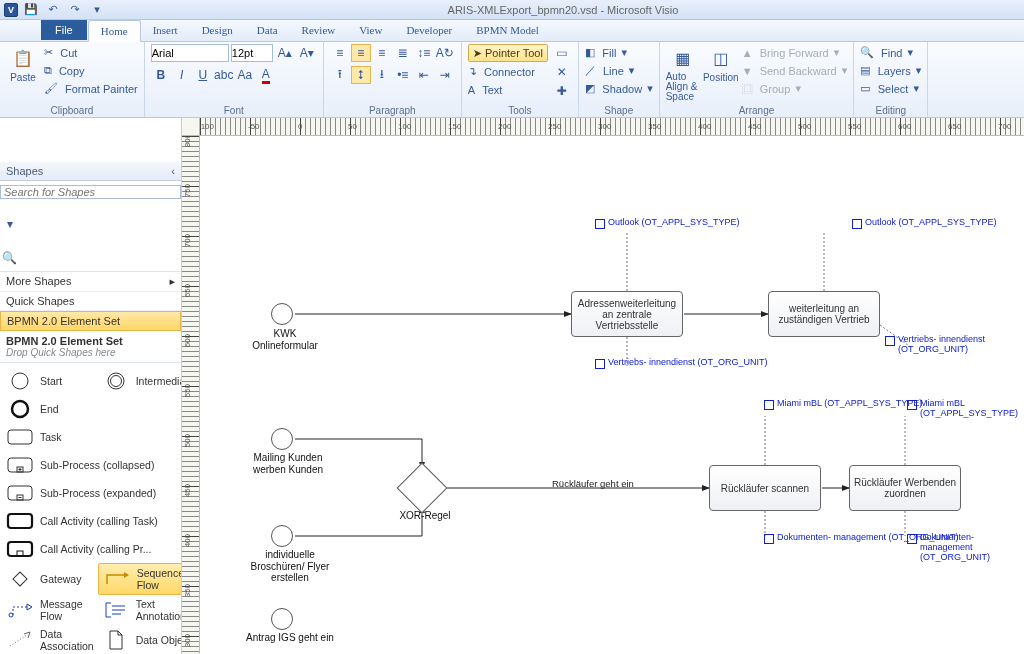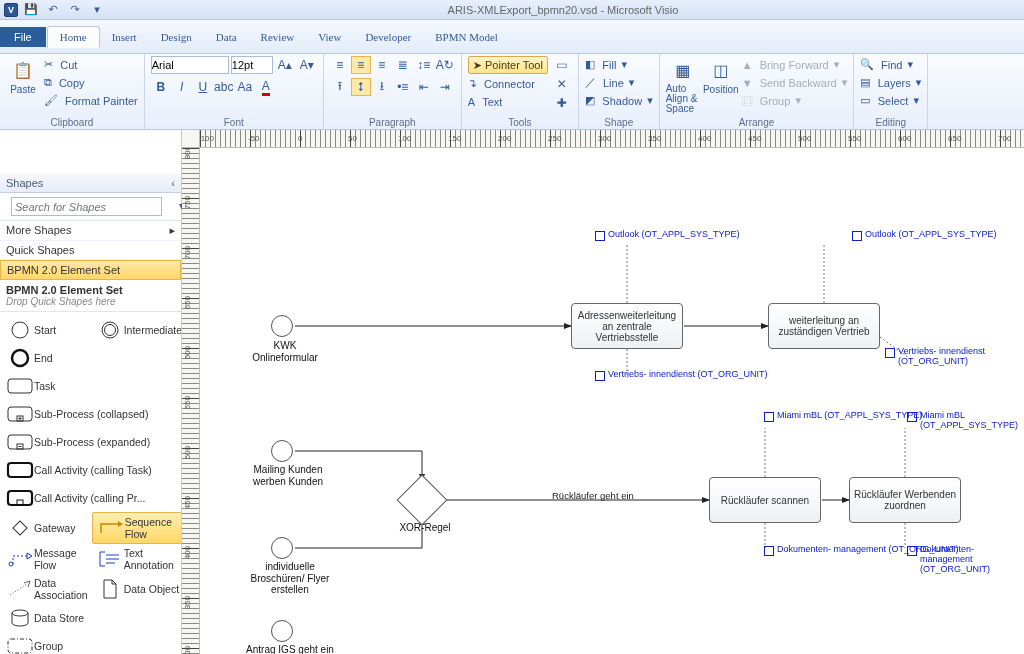--- a/index.html
+++ b/index.html
@@ -6,21 +6,21 @@
   body { background: #fff; width: 1024px; height: 654px; overflow: hidden; font-size: 11px; color: #333; }
 
   
   .titlebar { height: 20px; background: linear-gradient(#e8effb, #d3e2f5); display: flex; align-items: center; padding: 0 4px; font-size: 11px; color: #444; border-bottom: 1px solid #b8c8e0; }
   .titlebar .appicon { width:14px; height:14px; background:#2b579a; border:1px solid #1e3f73; color:#fff; font-weight:bold; font-size:9px; display:flex; align-items:center; justify-content:center; border-radius:2px; margin-right:4px;}
   .titlebar .qat { display:flex; gap:4px; align-items:center; }
   .titlebar .qat .qatbtn { width:18px; height:16px; display:flex; align-items:center; justify-content:center; color:#355a9a; }
   .titlebar .title { flex:1; text-align:center; color:#666; }
 
   
-  .tabrow { height:34px; background:linear-gradient(#f4f8fe,#e3ecf9); display:flex; align-items:center; border-bottom:1px solid #b8c8e0; font-size:11px; }
+  .tabrow { height:22px; background:linear-gradient(#f4f8fe,#e3ecf9); display:flex; align-items:flex-start; border-bottom:1px solid #b8c8e0; font-size:11px;padding-left:41px; }
   .tabrow .file { background:#2b5c9b; color:#fff; padding:4px 14px 4px 14px; font-size:11px; margin-right:1px;}
   .tabrow .tab { padding:4px 12px; color:#355a9a; cursor:default;font-family:Liberation Serif, serif; }
   .tabrow .tab.active { background:#fdfdfd; border:1px solid #b8c8e0; border-bottom:1px solid #fdfdfd; border-radius:3px 3px 0 0; }
 
   
   .ribbon { height:76px; background:linear-gradient(#f9fbfe,#e8effb); border-bottom:1px solid #b8c8e0; display:flex; font-size:11px; }
   .group { border-right:1px solid #c9d6ea; padding:2px 6px 1px 6px; display:flex; flex-direction:column; justify-content:space-between; }
   .group .body { display:flex; gap:4px; align-items:flex-start; flex:1; }
   .group .label { text-align:center; color:#5b6f8d; font-size:10px; padding-top:1px;}
   .btncol { display:flex; flex-direction:column; gap:1px; }
@@ -29,29 +29,29 @@
   .bigbtn { width:34px; display:flex; flex-direction:column; align-items:center; gap:2px; color:#355a9a; font-size:10px; padding-top:2px;}
   .bigbtn .ic { width:24px; height:24px; display:flex; align-items:center; justify-content:center; font-size:16px;}
   select, .combo { font-size:11px; height:18px; border:1px solid #a9bdd9; background:#fff; }
   .btnsmall { width:20px; height:18px; border:1px solid transparent; display:inline-flex; align-items:center; justify-content:center; font-size:12px; color:#355a9a;}
   .highlight { background:linear-gradient(#fff4c9,#ffe38a); border:1px solid #d9a947; border-radius:2px; padding:0 4px; height:18px; display:inline-flex; align-items:center; gap:3px; color:#4a3b0c;}
 
   
   .main { display:flex; height:calc(654px - 20px - 22px - 76px); }
   .sidepanel { width:182px; border-right:1px solid #c3ccd8; display:flex; flex-direction:column; background:#fff;}
   .panelhdr { background:linear-gradient(#f4f7fc,#e6ecf6); border-bottom:1px solid #c3ccd8; padding:3px 6px; font-size:11px; color:#4a5b77; display:flex; justify-content:space-between; align-items:center;margin-top:44px;}
-  .searchrow { display:flex; padding:4px 11px; gap:16px; border-bottom:1px solid #e0e6ee;}
+  .searchrow { display:flex; padding:4px 0; gap:16px; border-bottom:1px solid #e0e6ee;flex-direction:column;}
   .searchrow input { flex:1; height:19px; border:1px solid #a9bdd9; font-size:11px; padding:0 3px; font-style:italic; color:#888;}
   .listitem { padding:3px 6px; font-size:11px; color:#333; border-bottom:1px solid #eef2f8; display:flex; justify-content:space-between;}
   .listitem.sel { background:linear-gradient(#ffe9a9,#ffd766); border:1px solid #e6b64b; }
   .stencilhdr { padding:4px 6px; border-bottom:1px solid #e0e6ee;}
   .stencilhdr .t { font-weight:bold; font-size:11px;}
   .stencilhdr .s { font-style:italic; color:#888; font-size:10px;}
   .shapesgrid { padding:4px 2px; display:grid; grid-template-columns: 1fr 1fr; font-size:10.5px; color:#333; overflow:auto;}
-  .shapecell { display:flex; align-items:center; padding:3px 4px; }
+  .shapecell { display:flex; align-items:center; gap:6px; padding:3px 4px; }
   .shapecell.full { grid-column:1/3; }
   .shapecell.selbox { background:linear-gradient(#ffeeb0,#ffd766); border:1px solid #e6b64b; border-radius:2px;}
   .glyph { width:28px; height:22px; display:flex; align-items:center; justify-content:center; flex:none;}
   .glyph svg { display:block; }
 
   
   .canvaswrap { flex:1; position:relative; background:#f3f3f0; }
   .rulerH { position:absolute; left:18px; right:0; top:0; height:18px; background:#f7f7f2; border-bottom:1px solid #bbb; font-size:7px; color:#555; overflow:hidden;}
   .rulerH .ticks{position:absolute;inset:0;background:repeating-linear-gradient(to right,#888 0,#888 1px,transparent 1px,transparent 5px);}
   .rulerH .maj{position:absolute;inset:0;background:repeating-linear-gradient(to right,#444 0,#444 1px,transparent 1px,transparent 50px);}

